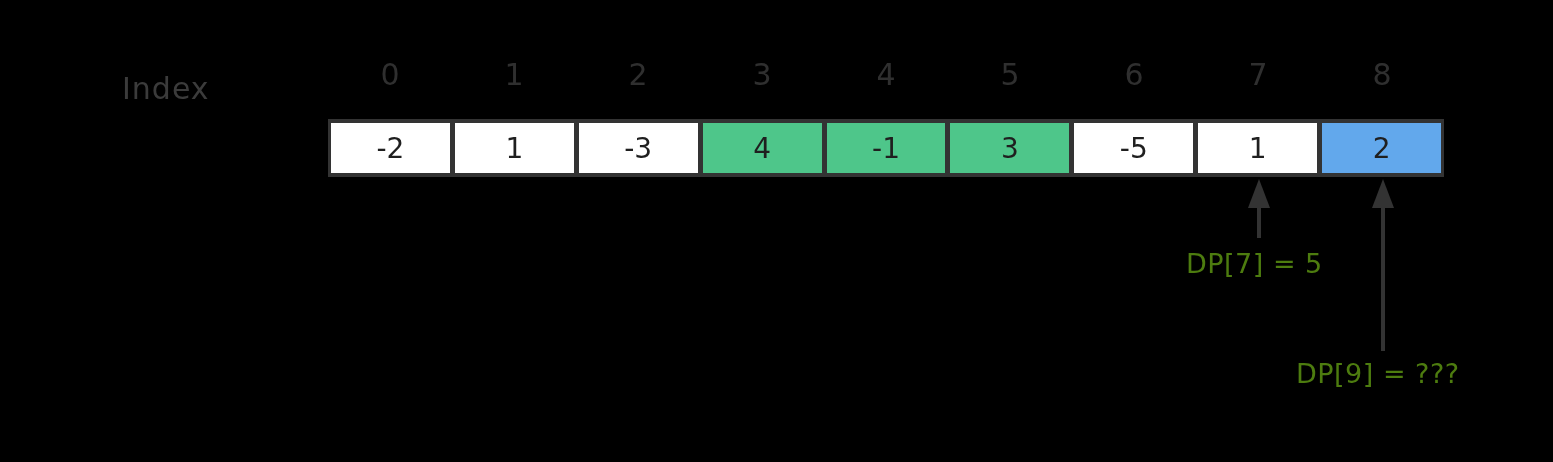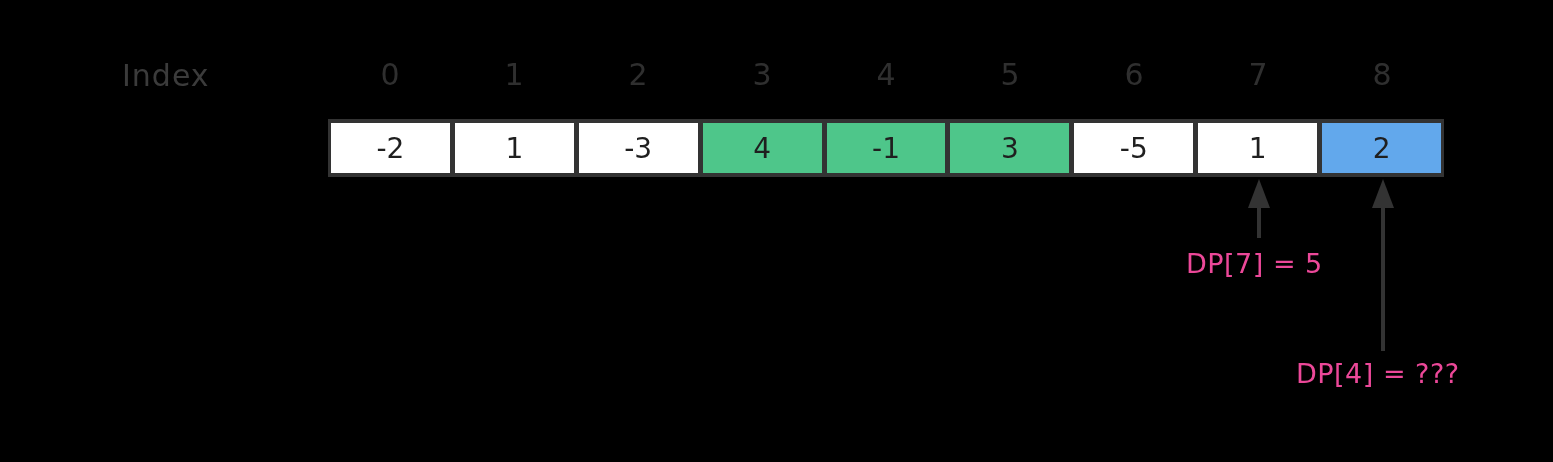--- a/index.html
+++ b/index.html
@@ -20,20 +20,21 @@
 
   
   .row-label {
     position: absolute;
     color: #3b3b3b;
     font-family: "DejaVu Sans", sans-serif;
     font-size: 30px;
     letter-spacing: 1px;
     white-space: nowrap;
     text-align: left;
+    margin-top: 13px;
   }
   #label-index { left: 122px; top: 58px; }
   #label-array { left: 130px; top: 136px; }
 
   
   #index-row {
     position: absolute;
     left: 328px;
     top: 56px;
     width: 1116px;
@@ -79,21 +80,21 @@
   
   .annot-arrow {
     position: absolute;
   }
   #arrow-dp7 { left: 1238px; top: 178px; }
   #arrow-dp8 { left: 1362px; top: 178px; }
 
   
   .annot-caption {
     position: absolute;
-    color: #ec4899;
+    color: #4d7c0f;
     font-family: "DejaVu Sans", sans-serif;
     font-size: 27px;
     white-space: nowrap;
     letter-spacing: 0.5px;
   }
   #caption-dp7 { left: 1186px; top: 248px; }
   #caption-dp8 { left: 1296px; top: 358px; }
 </style>
 </head>
 <body>
@@ -132,15 +133,15 @@
     <polygon points="21,1 32,30 10,30" fill="#333333"></polygon>
   </svg>
 
   <svg class="annot-arrow" id="arrow-dp8" width="42" height="175">
     <line x1="21" y1="173" x2="21" y2="22" stroke="#333333" stroke-width="4"></line>
     <polygon points="21,1 32,30 10,30" fill="#333333"></polygon>
   </svg>
 
   <div class="annot-caption" id="caption-dp7">DP[7] = 5</div>
 
-  <div class="annot-caption" id="caption-dp8">DP[4] = ???</div>
+  <div class="annot-caption" id="caption-dp8">DP[9] = ???</div>
 
 </div>
 
 </body></html>

